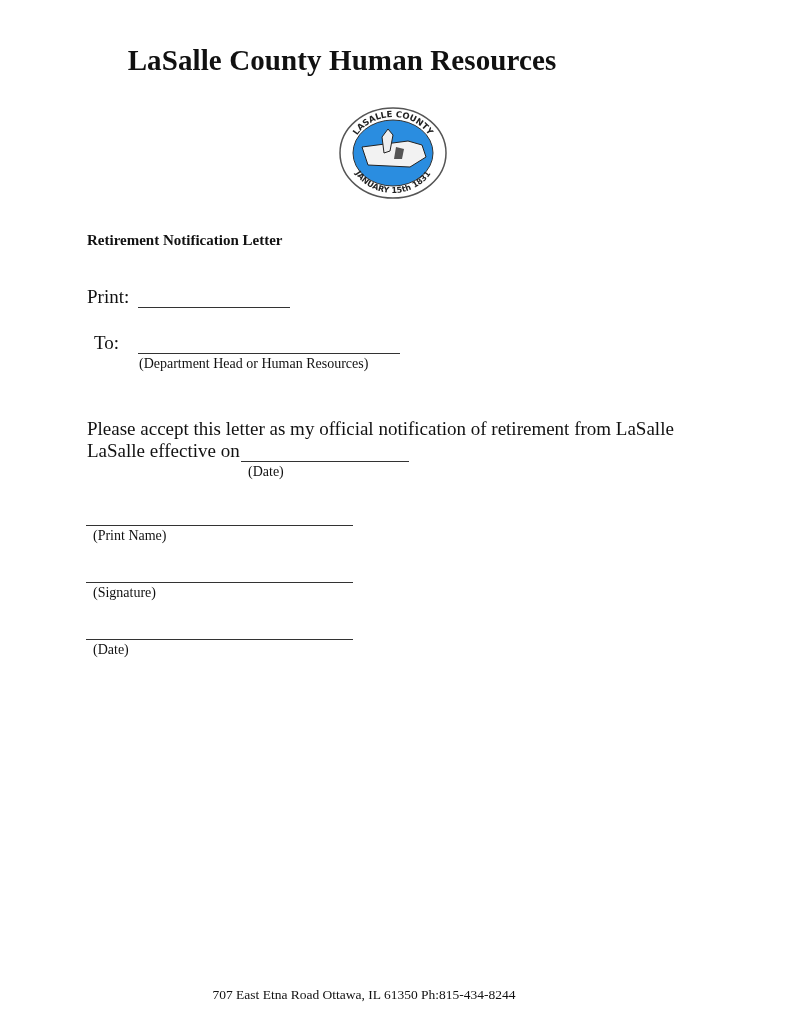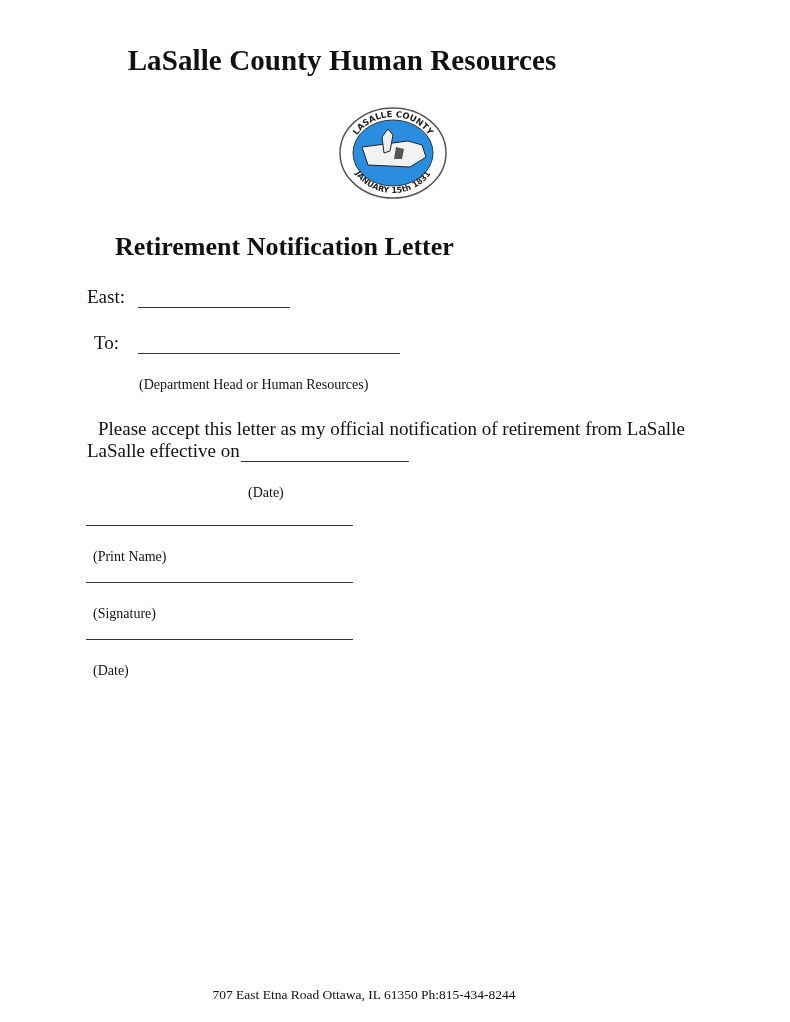--- a/index.html
+++ b/index.html
@@ -6,23 +6,23 @@
     body {
       width: 790px; height: 1022px; position: relative; overflow: hidden;
       font-family: "Liberation Serif", "DejaVu Serif", serif; color: #111;
     }
     .abs { position: absolute; white-space: nowrap; }
     .title {
       left: 0; width: 684px; top: 44px; text-align: center;
       font-size: 29px; font-weight: bold; letter-spacing: 0.1px;
     }
     .seal { left: 338px; top: 107px; width: 110px; height: 92px; }
-    .subtitle { left: 87px; top: 232px; font-size: 26px; font-weight: bold; margin-left: 28px; }
+    .subtitle { left: 87px; top: 232px; font-size: 15px; font-weight: bold; }
     .label18 { font-size: 19px; }
-    .small { font-size: 14px; margin-top: 21px; }
+    .small { font-size: 14px; }
     .line { position: absolute; height: 0; border-top: 1.3px solid #333; }
     .footer { left: 0; width: 728px; top: 987px; text-align: center; font-size: 13.5px; }
   </style>
 </head>
 <body>
 
 <div class="abs title">LaSalle County Human Resources</div>
 
 <div class="abs seal">
   <svg width="110" height="92" viewBox="0 0 110 92">
@@ -39,28 +39,28 @@
       <textPath href="#topArc" startOffset="50%" text-anchor="middle">LASALLE COUNTY</textPath>
     </text>
     <text font-size="8" font-family="DejaVu Sans, sans-serif" font-weight="bold" fill="#222">
       <textPath href="#botArc" startOffset="50%" text-anchor="middle">JANUARY 15th 1831</textPath>
     </text>
   </svg>
 </div>
 
 <div class="abs subtitle">Retirement Notification Letter</div>
 
-<div class="abs label18" style="left:87px; top:286px;">East:</div>
+<div class="abs label18" style="left:87px; top:286px;">Print:</div>
 <div class="line" style="left:138px; top:307px; width:152px;"></div>
 
 <div class="abs label18" style="left:94px; top:332px;">To:</div>
 <div class="line" style="left:138px; top:353px; width:262px;"></div>
 <div class="abs small" style="left:139px; top:356px;">(Department Head or Human Resources)</div>
 
-<div class="abs label18" style="left:87px; top:418px;margin-left:11px;">Please accept this letter as my official notification of retirement from LaSalle</div>
+<div class="abs label18" style="left:87px; top:418px;">Please accept this letter as my official notification of retirement from LaSalle</div>
 <div class="abs label18" style="left:87px; top:440px;">LaSalle effective on</div>
 <div class="line" style="left:241px; top:461px; width:168px;"></div>
 <div class="abs small" style="left:248px; top:464px;">(Date)</div>
 
 <div class="line" style="left:86px; top:525px; width:267px;"></div>
 <div class="abs small" style="left:93px; top:528px;text-align:center;">(Print Name)</div>
 
 <div class="line" style="left:86px; top:582px; width:267px;"></div>
 <div class="abs small" style="left:93px; top:585px;">(Signature)</div>
 

